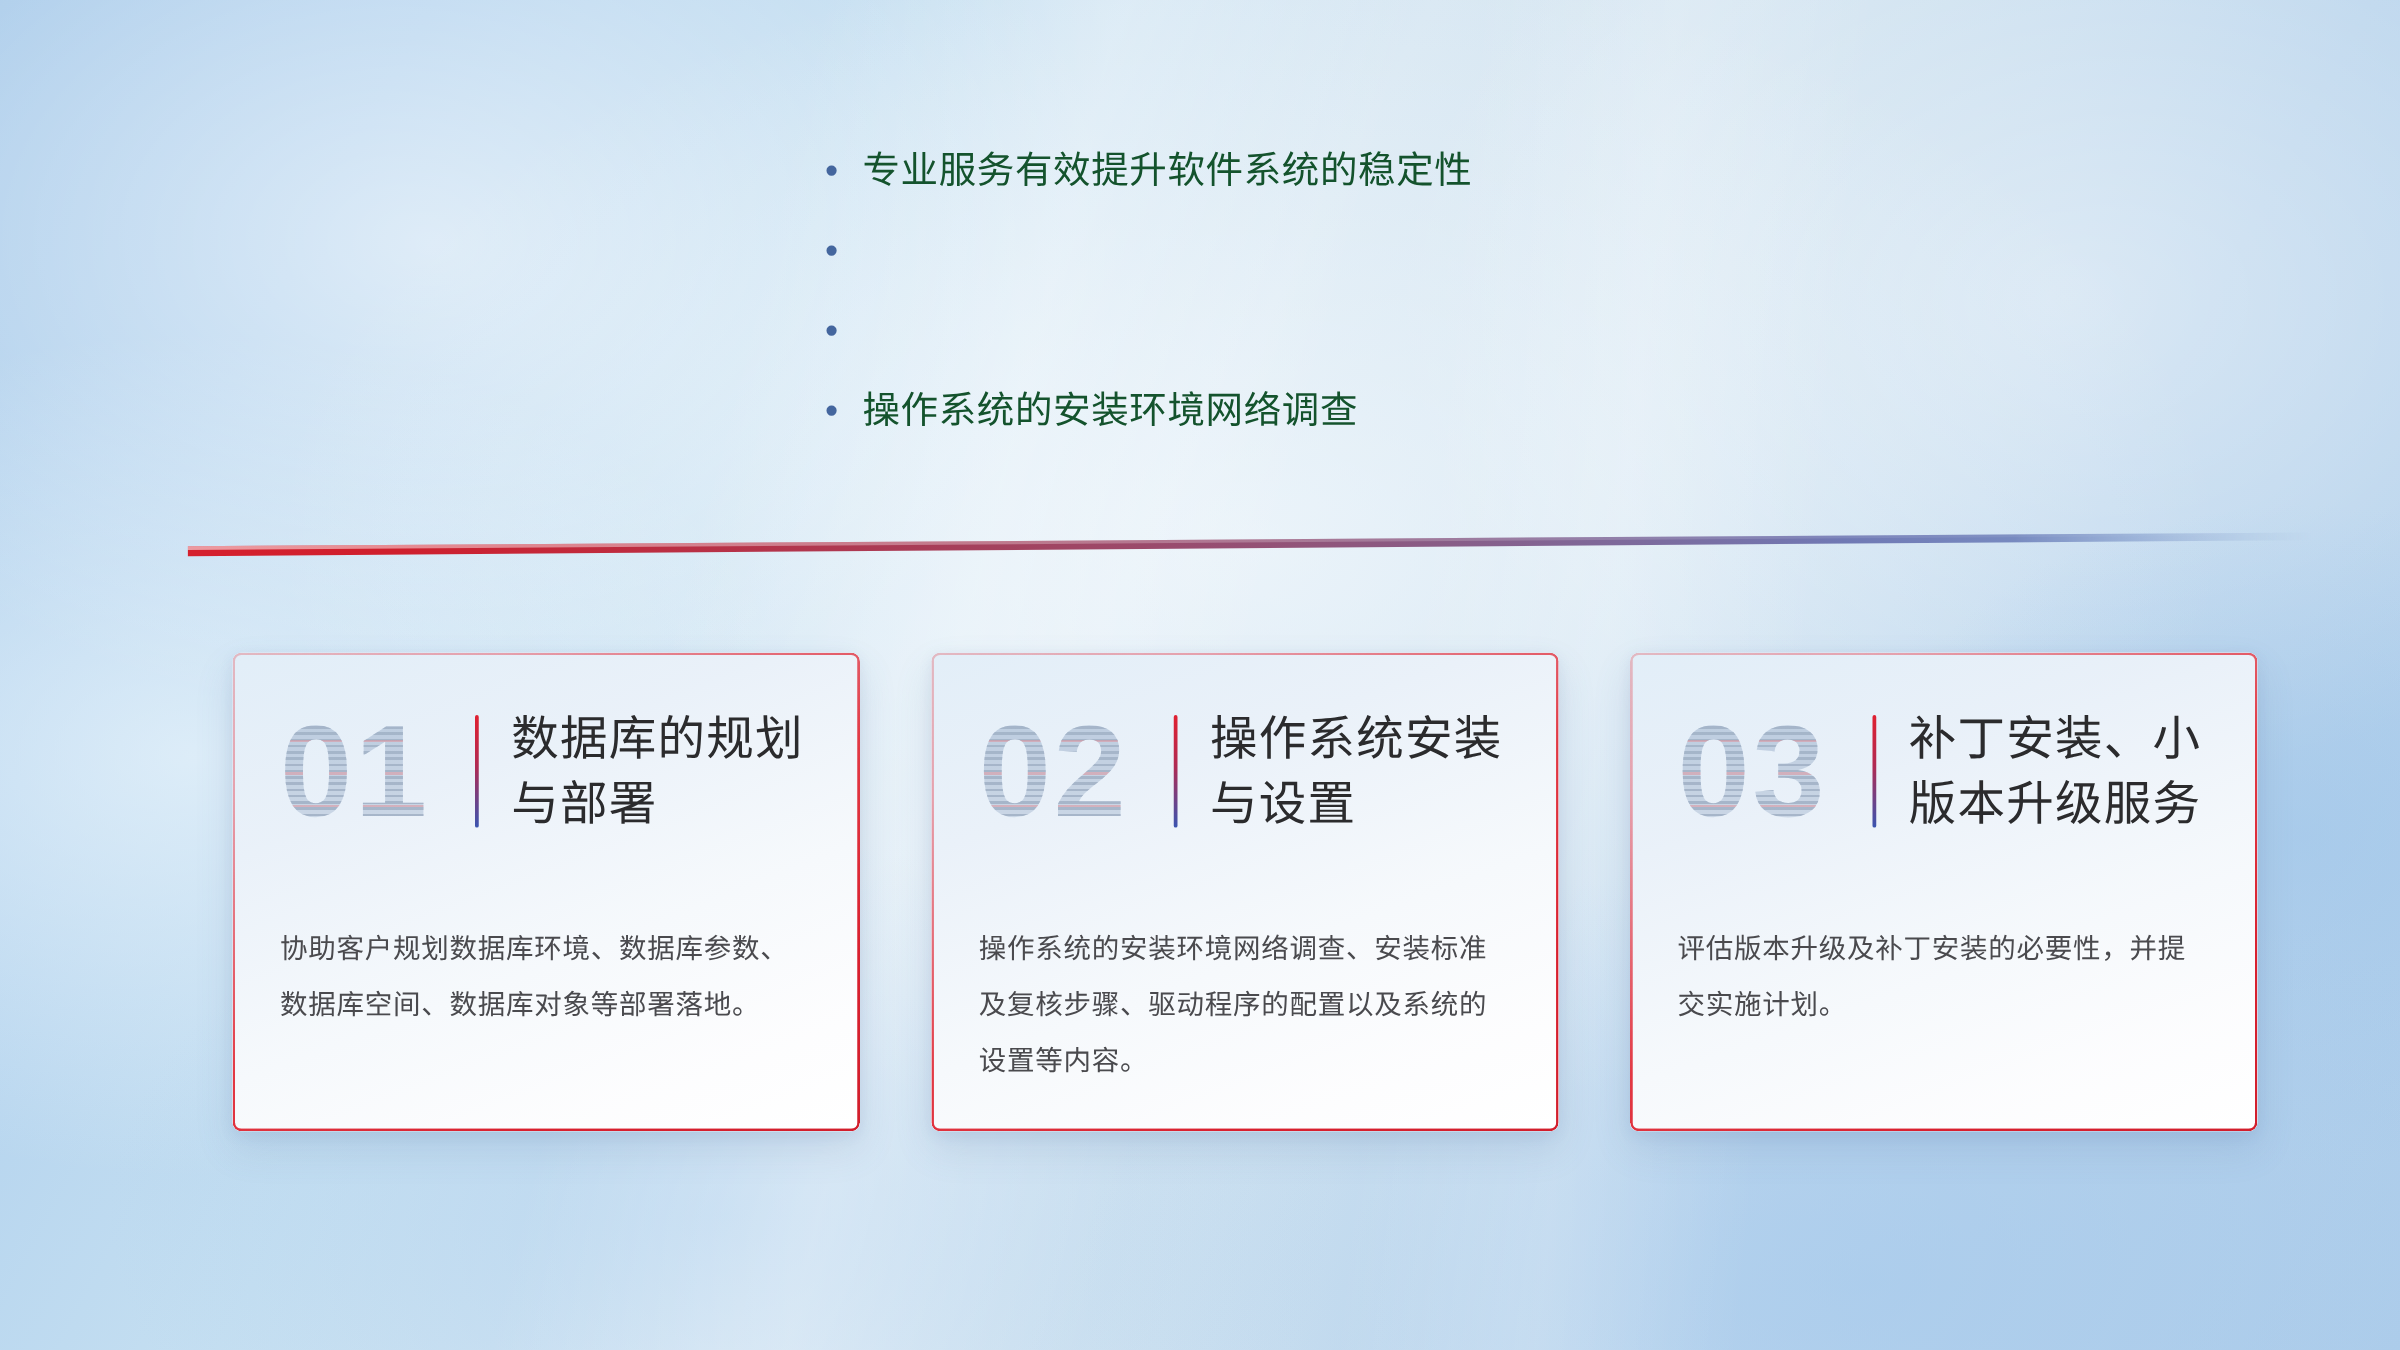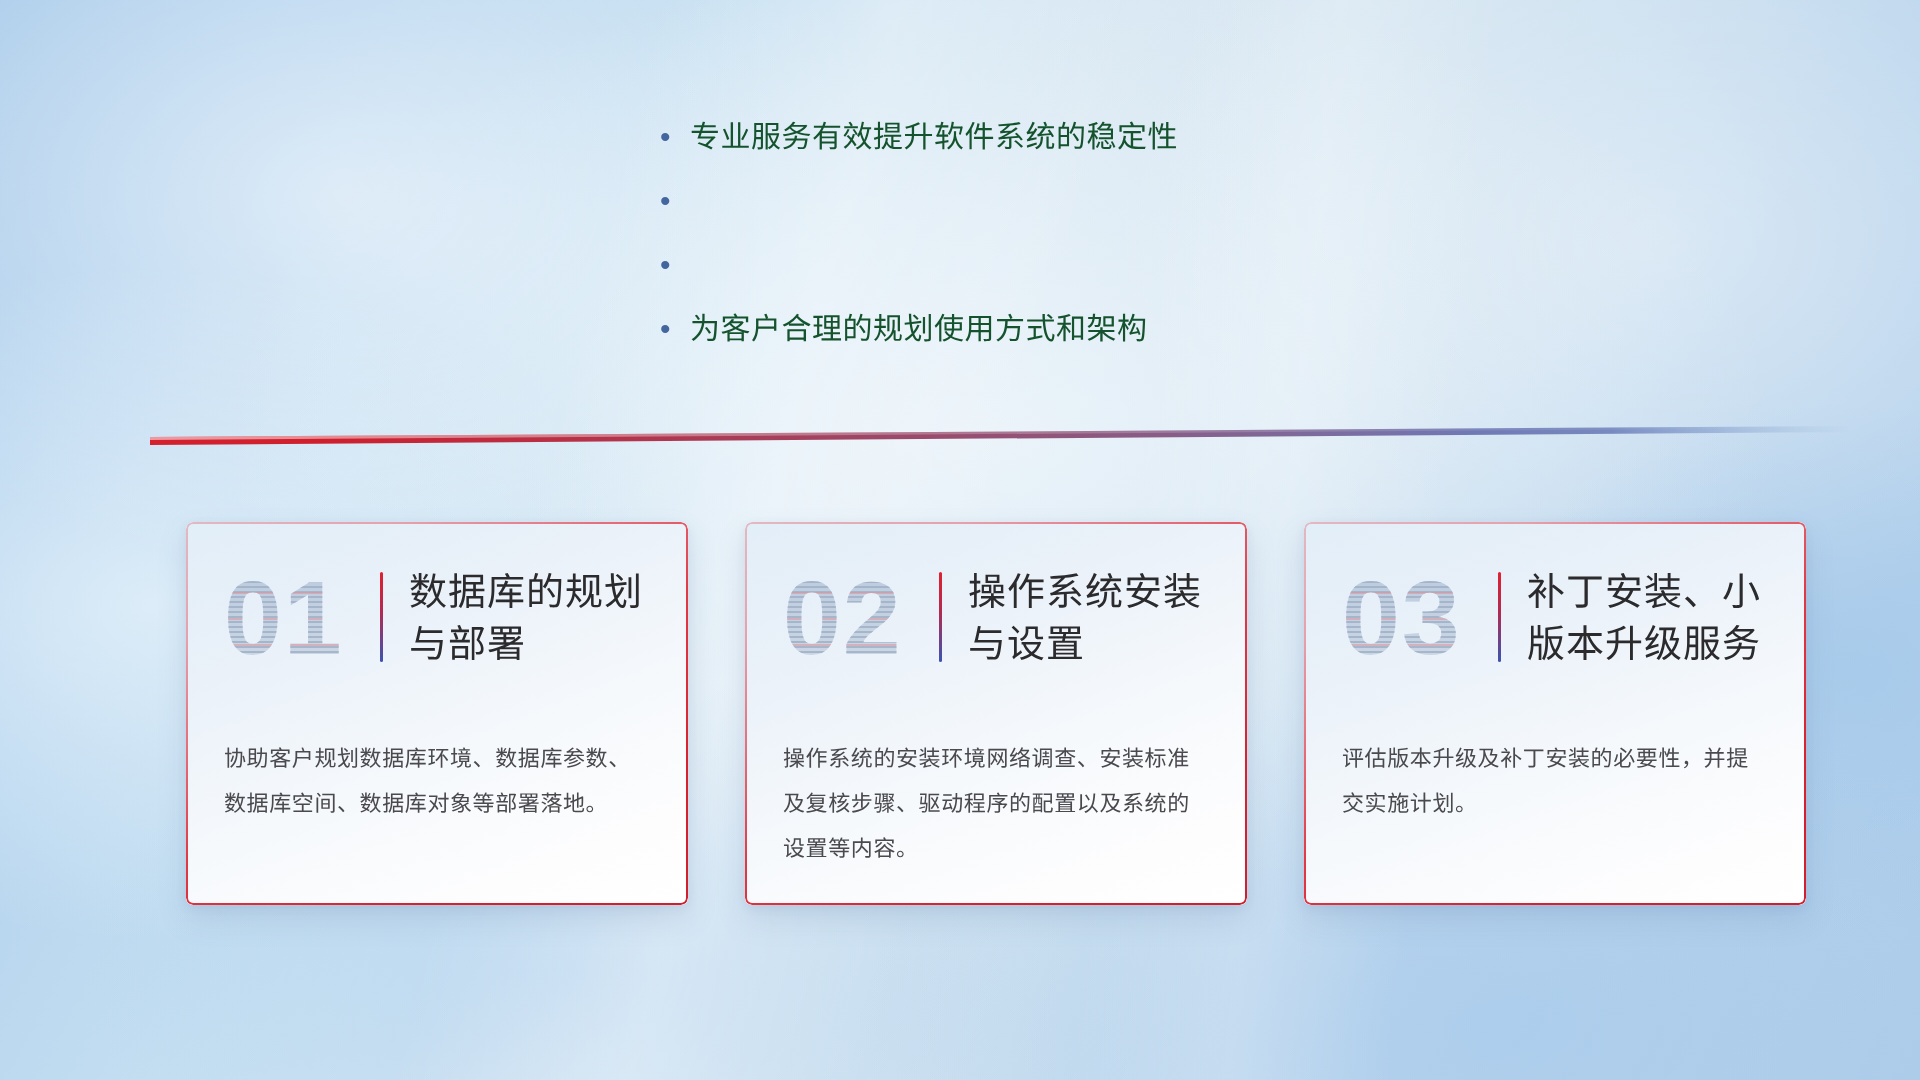--- a/index.html
+++ b/index.html
@@ -228,21 +228,21 @@
       <span class="bullet-text">专业服务有效提升软件系统的稳定性</span>
     </li>
     <li class="bullet-row">
       <span class="bullet-dot">•</span>
     </li>
     <li class="bullet-row">
       <span class="bullet-dot">•</span>
     </li>
     <li class="bullet-row">
       <span class="bullet-dot">•</span>
-      <span class="bullet-text">为客户合理的规划使用方式和架构</span>
+      <span class="bullet-text">操作系统的安装环境网络调查</span>
     </li>
   </ul>
 
   <svg id="divider" viewBox="0 0 1700 34" preserveAspectRatio="none" aria-hidden="true">
     <defs>
       <linearGradient id="divGrad" x1="0" y1="0" x2="1" y2="0">
         <stop offset="0" stop-color="#d5202e"></stop>
         <stop offset="0.10" stop-color="#cf1f2d"></stop>
         <stop offset="0.34" stop-color="#a93c56"></stop>
         <stop offset="0.58" stop-color="#8a5b84"></stop>

